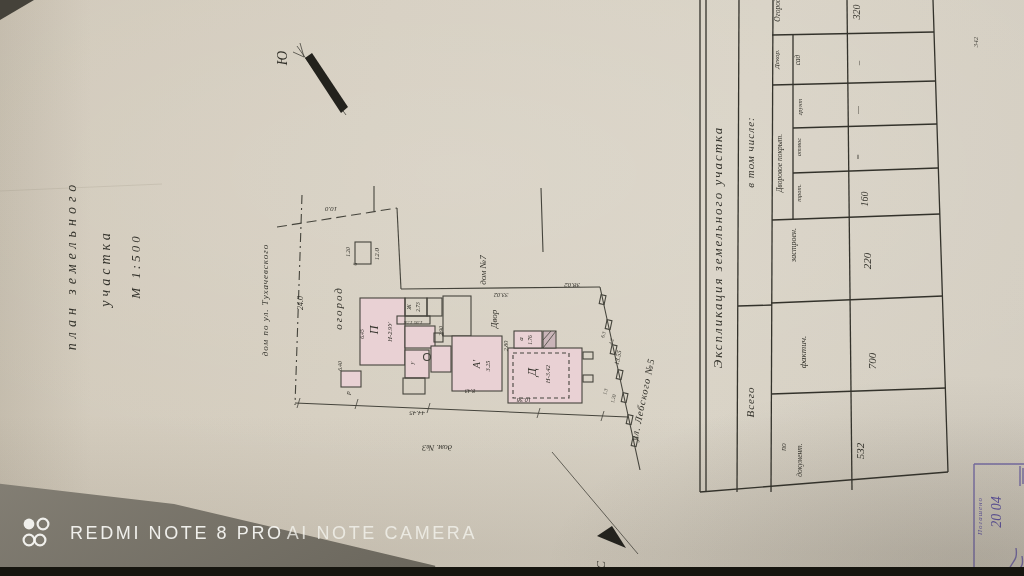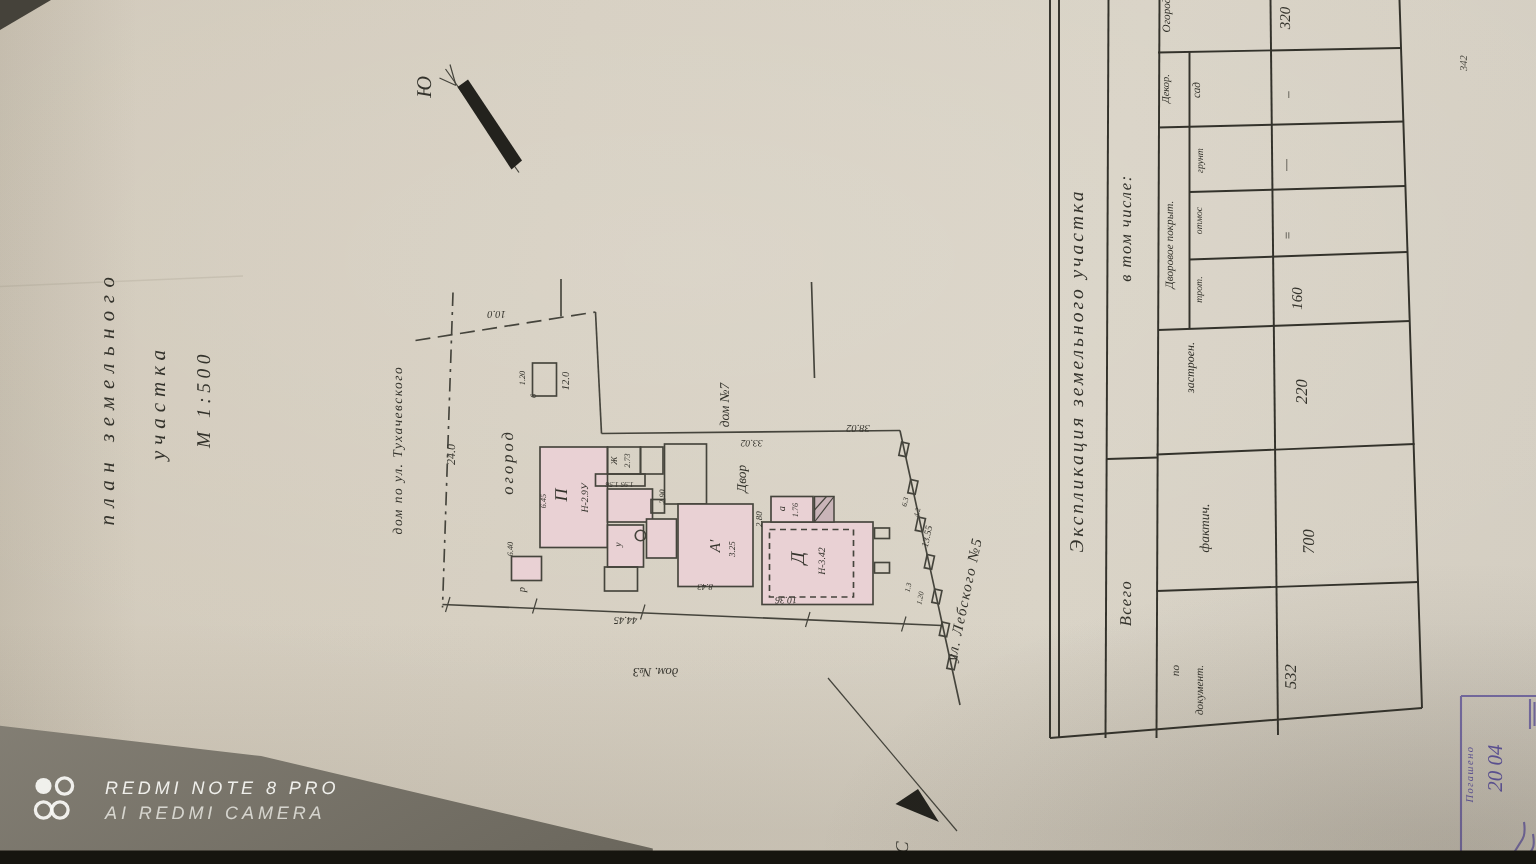--- a/index.html
+++ b/index.html
@@ -26,21 +26,21 @@
   .line{stroke:#45443c;fill:none;stroke-width:1.1;}
   .thin{stroke:#45443c;fill:none;stroke-width:0.8;}
   .tline{stroke:#33322b;fill:none;stroke-width:1.3;}
   .bldg{fill:#e9d1d4;stroke:#45443c;stroke-width:1.1;}
   .open{fill:none;stroke:#45443c;stroke-width:1.1;}
   .dark{fill:#c9b4b8;stroke:#45443c;stroke-width:1;}
   .purp{fill:#4c4098;}
   .pline{stroke:#4c4098;fill:none;stroke-width:1.4;opacity:.8;}
   .watermark{position:absolute;left:22px;top:517px;display:flex;align-items:center;gap:12px;
     font-family:"Liberation Sans",sans-serif;color:rgba(250,250,246,.92);}
-  .wm-text{display:flex;flex-direction:column;gap:3px;font-size:12px;letter-spacing:2.6px;font-style:italic;}
+  .wm-text{display:flex;gap:3px;font-size:18px;letter-spacing:2.6px;}
   .wm-text .l2{color:rgba(245,245,240,.75);}
 </style>
 </head>
 <body>
 
 <div class="stage">
   <div class="paper"></div>
 
   <svg width="1024" height="576" viewBox="0 0 1024 576" style="position:absolute;inset:0">
 
@@ -212,16 +212,16 @@
 
   <div class="watermark">
     <svg width="36" height="32" viewBox="0 0 36 32">
       <circle cx="7" cy="7" r="5.4" fill="rgba(250,250,246,.92)"></circle>
       <circle cx="21" cy="7" r="5.4" fill="none" stroke="rgba(250,250,246,.92)" stroke-width="2.2"></circle>
       <circle cx="7" cy="23" r="5.4" fill="none" stroke="rgba(250,250,246,.92)" stroke-width="2.2"></circle>
       <circle cx="18" cy="23" r="5.4" fill="none" stroke="rgba(250,250,246,.92)" stroke-width="2.2"></circle>
     </svg>
     <div class="wm-text">
       <div class="l1">REDMI NOTE 8 PRO</div>
-      <div class="l2">AI REDMI CAMERA</div>
+      <div class="l2">AI NOTE CAMERA</div>
     </div>
   </div>
 </div>
 
 </body></html>

